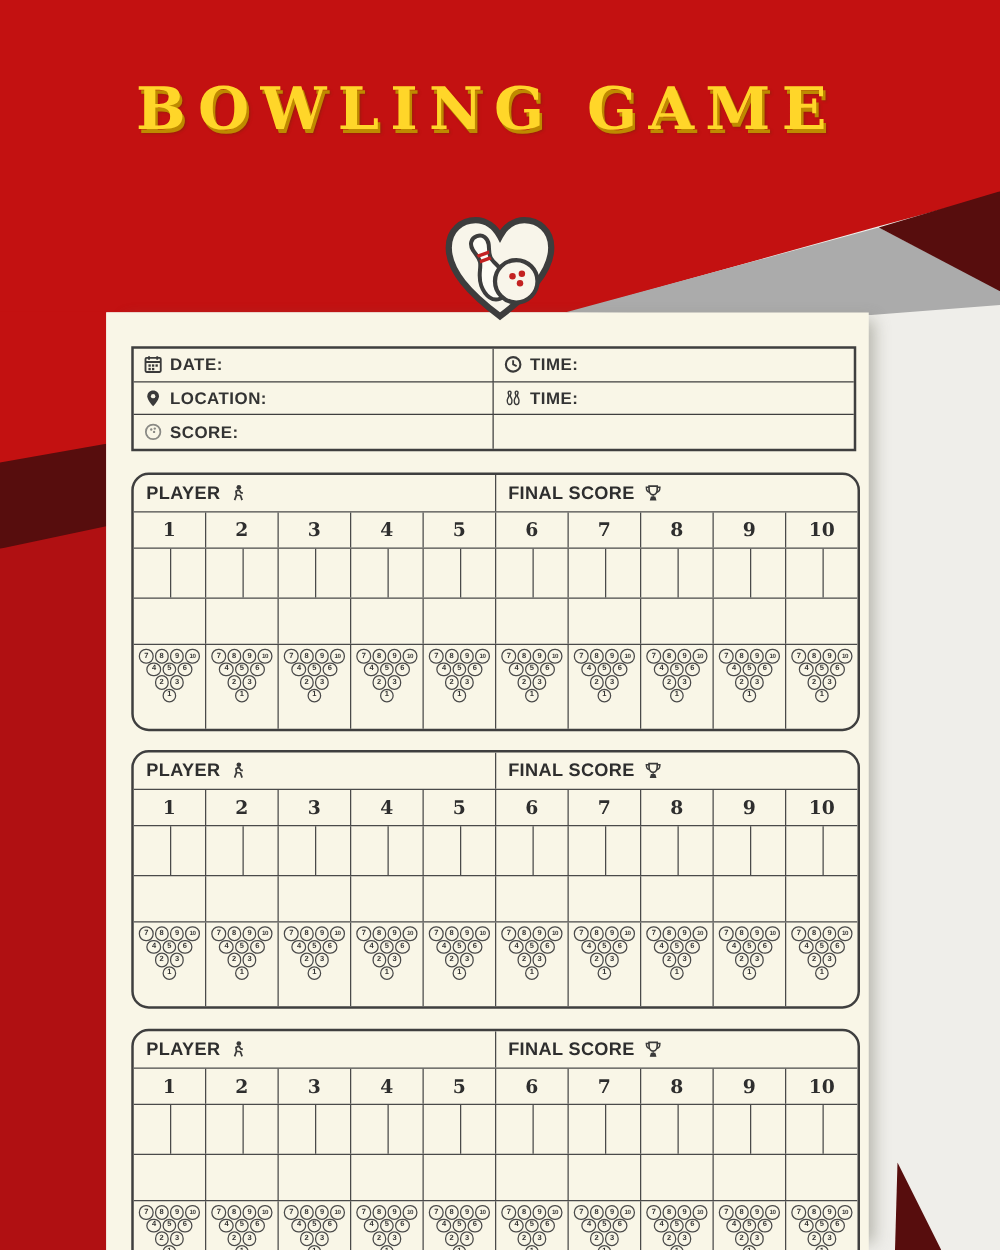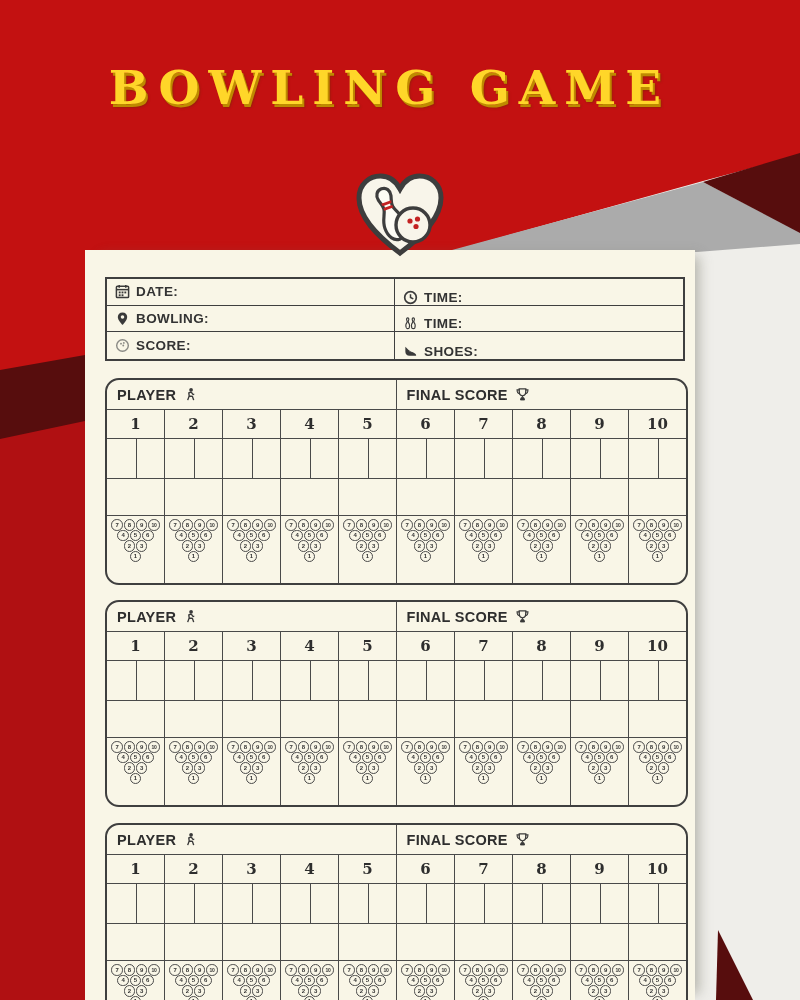--- a/index.html
+++ b/index.html
@@ -30,21 +30,21 @@
            background:#F9F6E7; overflow:hidden; z-index:2;
            box-shadow:10px 0 12px -6px rgba(110,110,95,.45); }
 
   
   .info-table { position:absolute; left:20px; top:27px; width:580px; height:84px;
                 border:2px solid #3F3F3F; display:grid;
                 grid-template-columns:1fr 1fr; grid-template-rows:1fr 1fr 1fr; }
   .info-cell { display:flex; align-items:center; gap:6px; padding-left:8px;
                border-right:1.5px solid #3F3F3F; border-bottom:1.5px solid #3F3F3F;
                font-size:13.5px; font-weight:600; color:#333; letter-spacing:.4px; }
-  .info-cell:nth-child(2n) { border-right:none;align-items:flex-end; }
+  .info-cell:nth-child(2n) { border-right:none; }
   .info-cell:nth-child(5), .info-cell:nth-child(6) { border-bottom:none; }
   .icon { display:inline-flex; width:15px; height:15px; flex:none; }
   .icon svg { width:100%; height:100%; }
 
   
   .player-section { position:absolute; left:20px; width:583px; height:207px;
                     border:2px solid #3F3F3F; border-radius:14px; overflow:hidden;
                     background:#F9F6E7; }
   .sec-header { display:flex; height:30px; border-bottom:1.5px solid #4A4A4A; }
   .sec-half { width:50%; display:flex; align-items:center; gap:7px; padding-left:10px;
@@ -133,21 +133,21 @@
         </span>
         <span>TIME:</span>
       </div>
       <div class="info-cell">
         <span class="icon">
           <svg viewBox="0 0 16 16">
               <path d="M8 1.5 C5 1.5 3 3.7 3 6.5 C3 10 8 15 8 15 C8 15 13 10 13 6.5 C13 3.7 11 1.5 8 1.5 Z" fill="#3A3A3A"></path>
               <circle cx="8" cy="6.3" r="1.9" fill="#F9F6E7"></circle>
             </svg>
         </span>
-        <span>BOWLING:</span>
+        <span>LOCATION:</span>
       </div>
       <div class="info-cell">
         <span class="icon">
           <svg viewBox="0 0 16 16">
               <path d="M5 2 C6 2 6.4 3 6.1 4 C5.9 4.8 5.5 5.3 5.6 6.2 C5.8 7.4 7 8.2 7 10 C7 12 6 13.5 5 13.5 C4 13.5 3 12 3 10 C3 8.2 4.2 7.4 4.4 6.2 C4.5 5.3 4.1 4.8 3.9 4 C3.6 3 4 2 5 2 Z" fill="none" stroke="#3A3A3A" stroke-width="1.2"></path>
               <path d="M11 2 C12 2 12.4 3 12.1 4 C11.9 4.8 11.5 5.3 11.6 6.2 C11.8 7.4 13 8.2 13 10 C13 12 12 13.5 11 13.5 C10 13.5 9 12 9 10 C9 8.2 10.2 7.4 10.4 6.2 C10.5 5.3 10.1 4.8 9.9 4 C9.6 3 10 2 11 2 Z" fill="none" stroke="#3A3A3A" stroke-width="1.2"></path>
             </svg>
         </span>
         <span>TIME:</span>
       </div>
@@ -155,30 +155,20 @@
         <span class="icon">
           <svg viewBox="0 0 16 16">
               <circle cx="8" cy="8" r="6.2" fill="none" stroke="#8A8A85" stroke-width="1.5"></circle>
               <circle cx="6.4" cy="6" r="1" fill="#8A8A85"></circle>
               <circle cx="9.4" cy="5.2" r="1" fill="#8A8A85"></circle>
               <circle cx="8.8" cy="8" r="1" fill="#8A8A85"></circle>
             </svg>
         </span>
         <span>SCORE:</span>
       </div>
-      <div class="info-cell">
-        <span class="icon">
-          <svg viewBox="0 0 16 16">
-              <path d="M2.5 3 L6 6.5 C8 8.5 10 8.5 12 9.5 C13.8 10.4 14 11.5 14 12.5 L7 12.5 C4 12.5 2.5 10.5 2.5 8 Z" fill="#3A3A3A"></path>
-              <line x1="7.5" y1="7.8" x2="8.6" y2="6.7" stroke="#F9F6E7" stroke-width=".9"></line>
-              <line x1="9.3" y1="8.6" x2="10.4" y2="7.5" stroke="#F9F6E7" stroke-width=".9"></line>
-            </svg>
-        </span>
-        <span>SHOES:</span>
-      </div>
     </div>
 
     <div id="sections">
         <div class="player-section" style="top: 128px;">
           <div class="sec-header">
             <div class="sec-half left">
               <span>PLAYER</span>
               <span class="icon">
                 <svg viewBox="0 0 16 16">
                   <circle cx="8.6" cy="3" r="2" fill="#3A3A3A"></circle>

